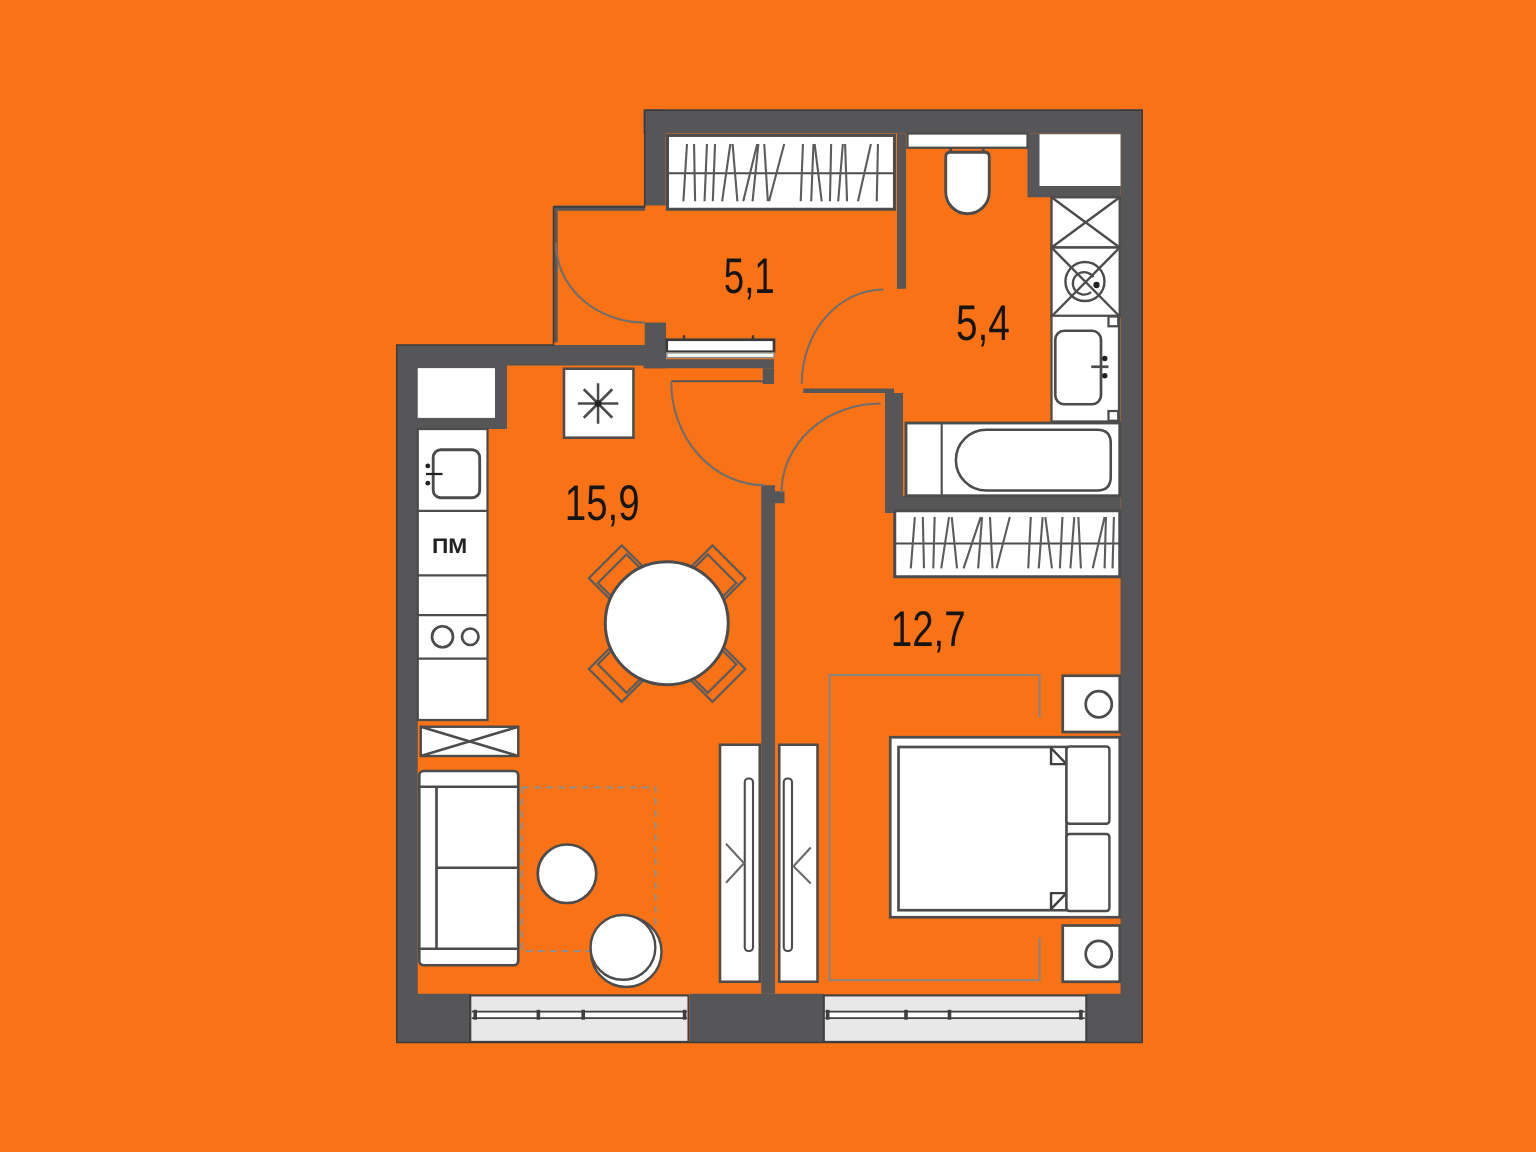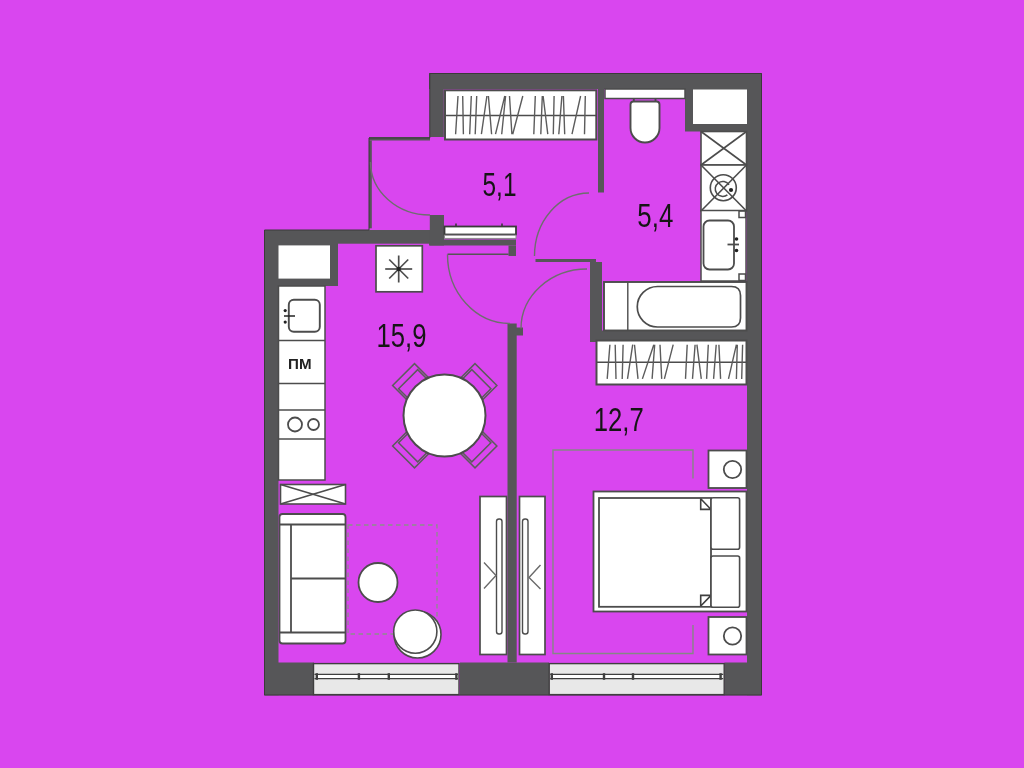--- a/index.html
+++ b/index.html
@@ -1,16 +1,16 @@
 <!DOCTYPE html>
 <html><head>
 <meta charset="utf-8">
 <style>
   html,body{margin:0;padding:0;background:#fff;}
-  .page{position:relative;width:1024px;height:768px;background:#d946ef;overflow:hidden;
+  .page{position:relative;width:1024px;height:768px;background:#f97316;overflow:hidden;
         font-family:"Liberation Sans", sans-serif;}
   svg{position:absolute;left:0;top:0;transform:translateZ(0);will-change:transform;}
   text{font-family:"Liberation Sans", sans-serif;}
 </style>
 </head>
 <body>
 <div class="page">
 <svg width="1024" height="768" viewBox="0 0 1024 768">
 
 <g fill="#565658" stroke="none">

